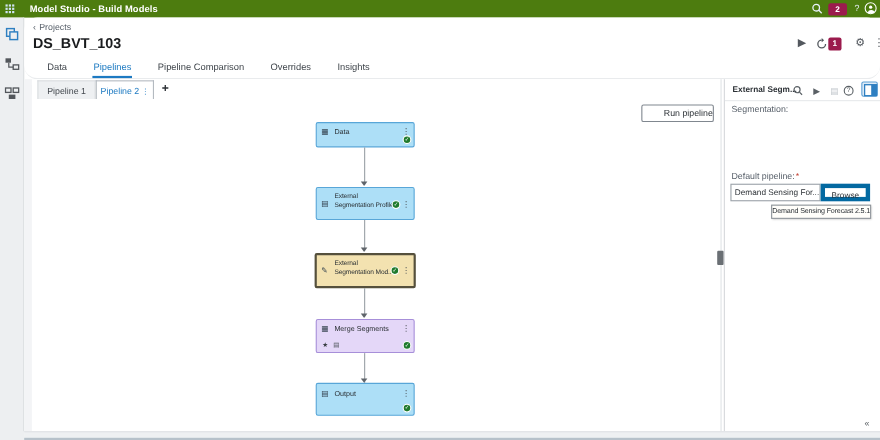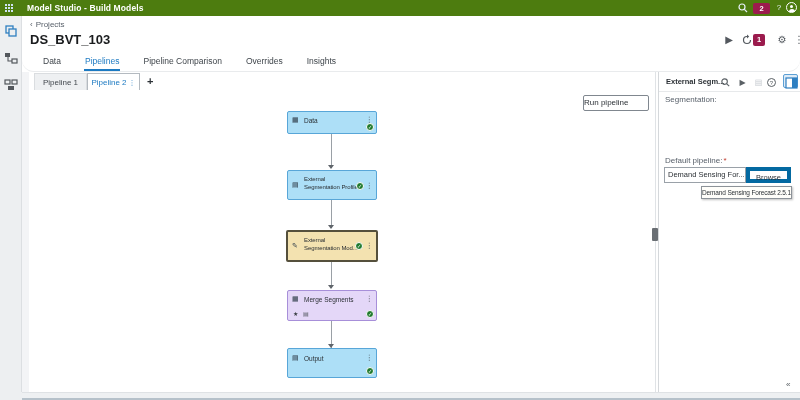--- a/index.html
+++ b/index.html
@@ -56,21 +56,21 @@
   .ptab { position:absolute; top:1px; height:17px; font-size:8px; line-height:17px; text-align:center;
     color:#43484e; cursor:pointer; }
   .ptab.inactive { left:5px; width:53px; background:#eef0f2; border:1px solid #dadde0; border-bottom:none; }
   .ptab.active { left:58px; width:53px; background:#fff; border:1px solid #b4bac0; border-bottom:none;
     color:#1d7ac2; }
   .ptab .pt-kebab { font-size:7px; color:#1d7ac2; margin-left:2px; }
   .ptab-add { position:absolute; left:118px; top:3px; font-size:11px; font-weight:bold; color:#2c3136;
     cursor:pointer; }
 
   .run-btn { position:absolute; left:554px; top:23px; width:66px; height:16px; background:#fff;
-    border:1px solid #80878f; border-radius:2px; font-size:8px; color:#2c3136; text-align:left;
+    border:1px solid #80878f; border-radius:2px; font-size:8px; color:#2c3136; text-align:right;
     line-height:14px; cursor:pointer; }
 
   
   .node { position:absolute; left:258px; width:90px; border-radius:2px; cursor:pointer; }
   .node.blue   { background:#addff7; border:1px solid #58a6d8; }
   .node.purple { background:#e4d7f8; border:1px solid #a78fd9; }
   .node.selected { left:257px; width:92px; background:#f3e2b0; border:2px solid #55503c; }
   .nicon { position:absolute; left:4px; font-size:7px; color:#33414e; }
   .nlabel { position:absolute; font-size:6.5px; color:#2a2f33; }
   .nlabel2 { position:absolute; left:16px; top:4px; width:62px; font-size:6px; line-height:1.35;

